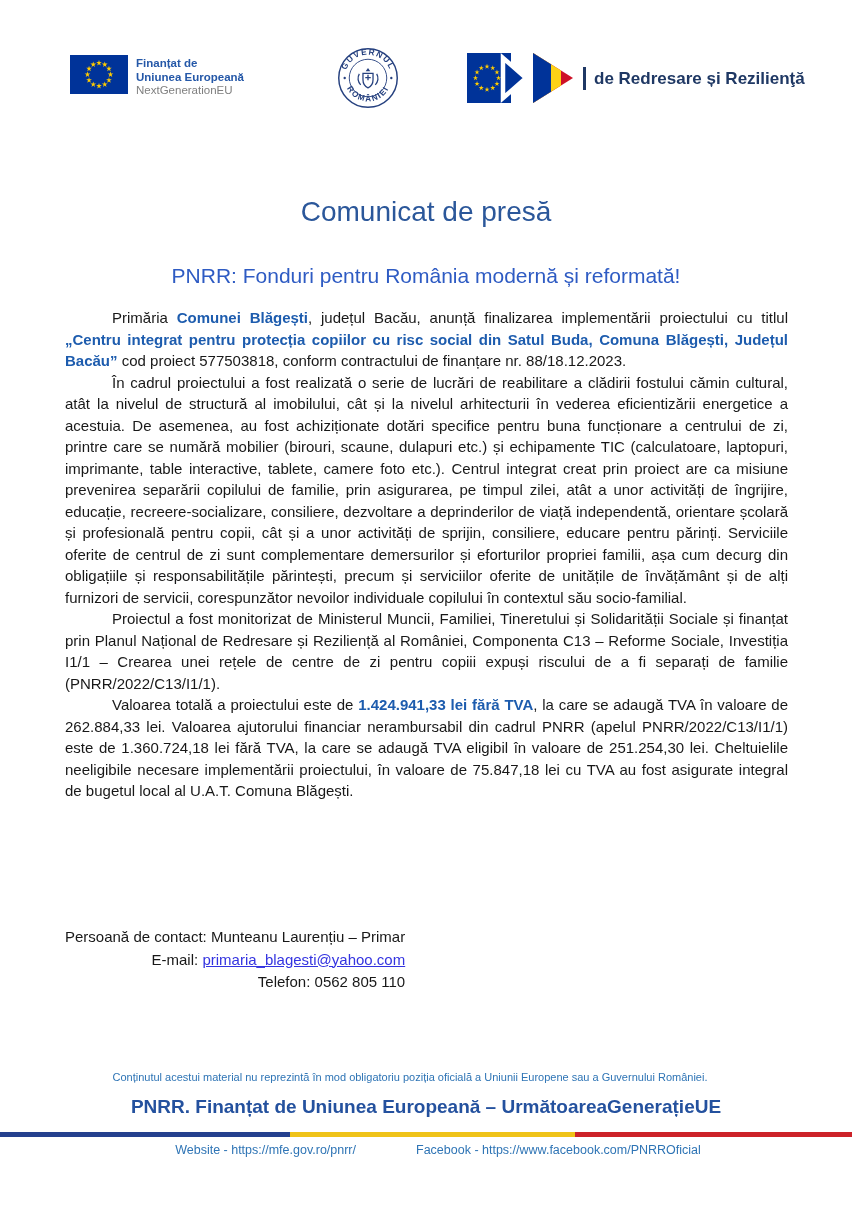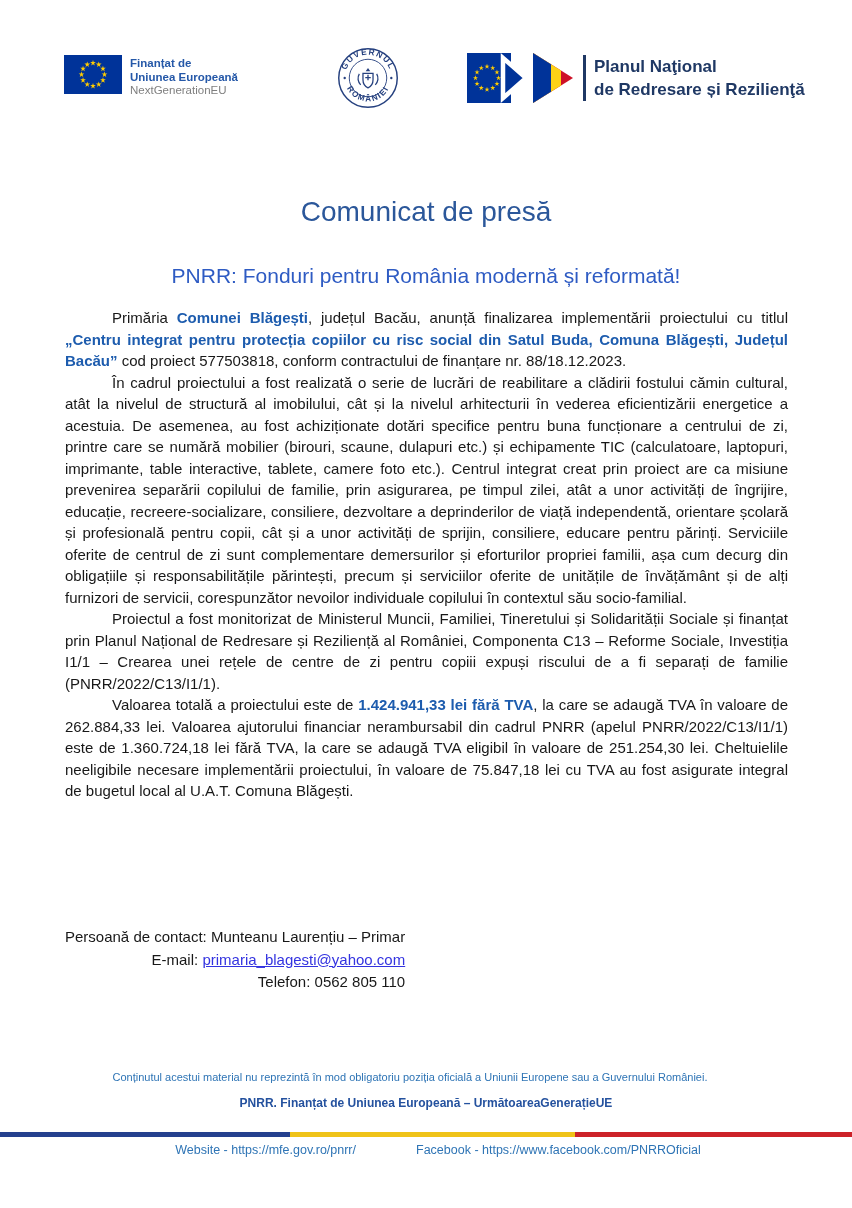--- a/index.html
+++ b/index.html
@@ -1,20 +1,20 @@
 <!DOCTYPE html>
 <html style="--eu_blue: #003399; --star_yellow: #FFCC00; --eu_text_blue: #2558A8; --pnrr_navy: #1F3864; --title_blue: #2B579A; --subtitle_blue: #2E5BC3; --accent_blue: #1D5CAE; --link_blue: #3333E0; --footer_blue: #2E74B5; --heading_blue: #24519E; --flag_blue: #24408E; --flag_yellow: #EFC319; --flag_red: #CC2229; --seal_navy: #26417F;"><head>
 <meta charset="utf-8">
 <style>
   html,body{margin:0;padding:0;background:#fff;}
   .page{position:relative;width:852px;height:1208px;background:#fff;overflow:hidden;
         font-family:"Liberation Sans",sans-serif;color:#1a1a1a;}
 
   
-  .eu-logo{position:absolute;left:64px;top:55px;display:flex;align-items:flex-start;}
+  .eu-logo{position:absolute;left:70px;top:55px;display:flex;align-items:flex-start;}
   .eu-text{margin-left:8px;margin-top:2px;font-size:11.5px;line-height:13.5px;font-weight:bold;color:var(--eu_text_blue);}
   .eu-text .gray{color:#7f7f7f;font-weight:normal;}
   .gov-seal{position:absolute;left:336px;top:46px;}
   .pnrr-logo{position:absolute;left:467px;top:52px;display:flex;align-items:center;}
   .pnrr-text{margin-left:6px;border-left:3px solid var(--pnrr_navy);padding-left:8px;
              font-size:17px;line-height:23px;font-weight:bold;color:var(--pnrr_navy);}
 
   
   .doc-title{position:absolute;left:0;top:196px;width:852px;text-align:center;
              font-size:28px;font-weight:normal;color:var(--title_blue);}
@@ -28,21 +28,21 @@
   .run-bold-blue{color:var(--accent_blue);font-weight:bold;}
 
   
   .contact{position:absolute;left:65px;top:926px;font-size:15px;line-height:22.5px;color:#181818;text-align:right;}
   .contact a{color:var(--link_blue);text-decoration:underline;}
 
   
   .disclaimer{position:absolute;left:0;top:1071px;width:820px;text-align:center;
               font-size:11px;color:var(--footer_blue);}
   .footer-heading{position:absolute;left:0;top:1096px;width:852px;text-align:center;
-              font-size:12px;font-weight:bold;color:var(--heading_blue);}
+              font-size:19px;font-weight:bold;color:var(--heading_blue);}
   .tricolor{position:absolute;left:0;top:1132px;width:852px;height:5px;
             background:linear-gradient(to right,
               var(--flag_blue) 0 34%, var(--flag_yellow) 34% 67.5%, var(--flag_red) 67.5% 100%);}
   .footer-links{position:absolute;left:0;top:1143px;width:852px;display:flex;
                 justify-content:center;gap:60px;font-size:12.5px;color:var(--footer_blue);
                 transform:translateX(12px);}
 </style>
 </head>
 <body>
 
@@ -116,21 +116,20 @@
           <polygon points="8.50,23.30 9.11,25.17 11.07,25.17 9.48,26.32 10.09,28.18 8.50,27.03 6.91,28.18 7.52,26.32 5.93,25.17 7.89,25.17"></polygon>
           <polygon points="10.04,17.55 10.65,19.42 12.61,19.42 11.02,20.57 11.63,22.43 10.04,21.28 8.45,22.43 9.06,20.57 7.47,19.42 9.43,19.42"></polygon>
           <polygon points="14.25,13.34 14.86,15.21 16.82,15.21 15.23,16.36 15.84,18.23 14.25,17.07 12.66,18.23 13.27,16.36 11.68,15.21 13.64,15.21"></polygon>
         </g>
       <polygon points="36,6 59,26 36,46" fill="#003399" stroke="#ffffff" stroke-width="4.5"></polygon>
       <polygon points="66,1 106,26 66,51" fill="#CE1126"></polygon>
       <polygon points="66,1 94,18.5 94,33.5 66,51" fill="#FCD116"></polygon>
       <polygon points="66,1 84,12.25 84,39.75 66,51" fill="#003399"></polygon>
     </svg>
     <div class="pnrr-text">
-      <div>Planul Naţional</div>
       <div>de Redresare și Rezilienţă</div>
     </div>
   </div>
 
   <div class="doc-title">Comunicat de presă</div>
   <div class="doc-subtitle">PNRR: Fonduri pentru România modernă și reformată!</div>
 
   <div class="body-text">
     <p><span>Primăria </span><span class="run-bold-blue">Comunei Blăgești</span><span>, județul Bacău, anunță finalizarea implementării proiectului cu titlul </span><span class="run-bold-blue">„Centru integrat pentru protecția copiilor cu risc social din Satul Buda, Comuna Blăgești, Județul Bacău”</span><span> cod proiect 577503818, conform contractului de finanțare nr. 88/18.12.2023.</span></p>
     <p><span>În cadrul proiectului a fost realizată o serie de lucrări de reabilitare a clădirii fostului cămin cultural, atât la nivelul de structură al imobilului, cât și la nivelul arhitecturii în vederea eficientizării energetice a acestuia. De asemenea, au fost achiziționate dotări specifice pentru buna funcționare a centrului de zi, printre care se numără mobilier (birouri, scaune, dulapuri etc.) și echipamente TIC (calculatoare, laptopuri, imprimante, table interactive, tablete, camere foto etc.). Centrul integrat creat prin proiect are ca misiune prevenirea separării copilului de familie, prin asigurarea, pe timpul zilei, atât a unor activități de îngrijire, educație, recreere-socializare, consiliere, dezvoltare a deprinderilor de viață independentă, orientare școlară și profesională pentru copii, cât și a unor activități de sprijin, consiliere, educare pentru părinți. Serviciile oferite de centrul de zi sunt complementare demersurilor și eforturilor propriei familii, așa cum decurg din obligațiile și responsabilitățile părintești, precum și serviciilor oferite de unitățile de învățământ și de alți furnizori de servicii, corespunzător nevoilor individuale copilului în contextul său socio-familial.</span></p>

